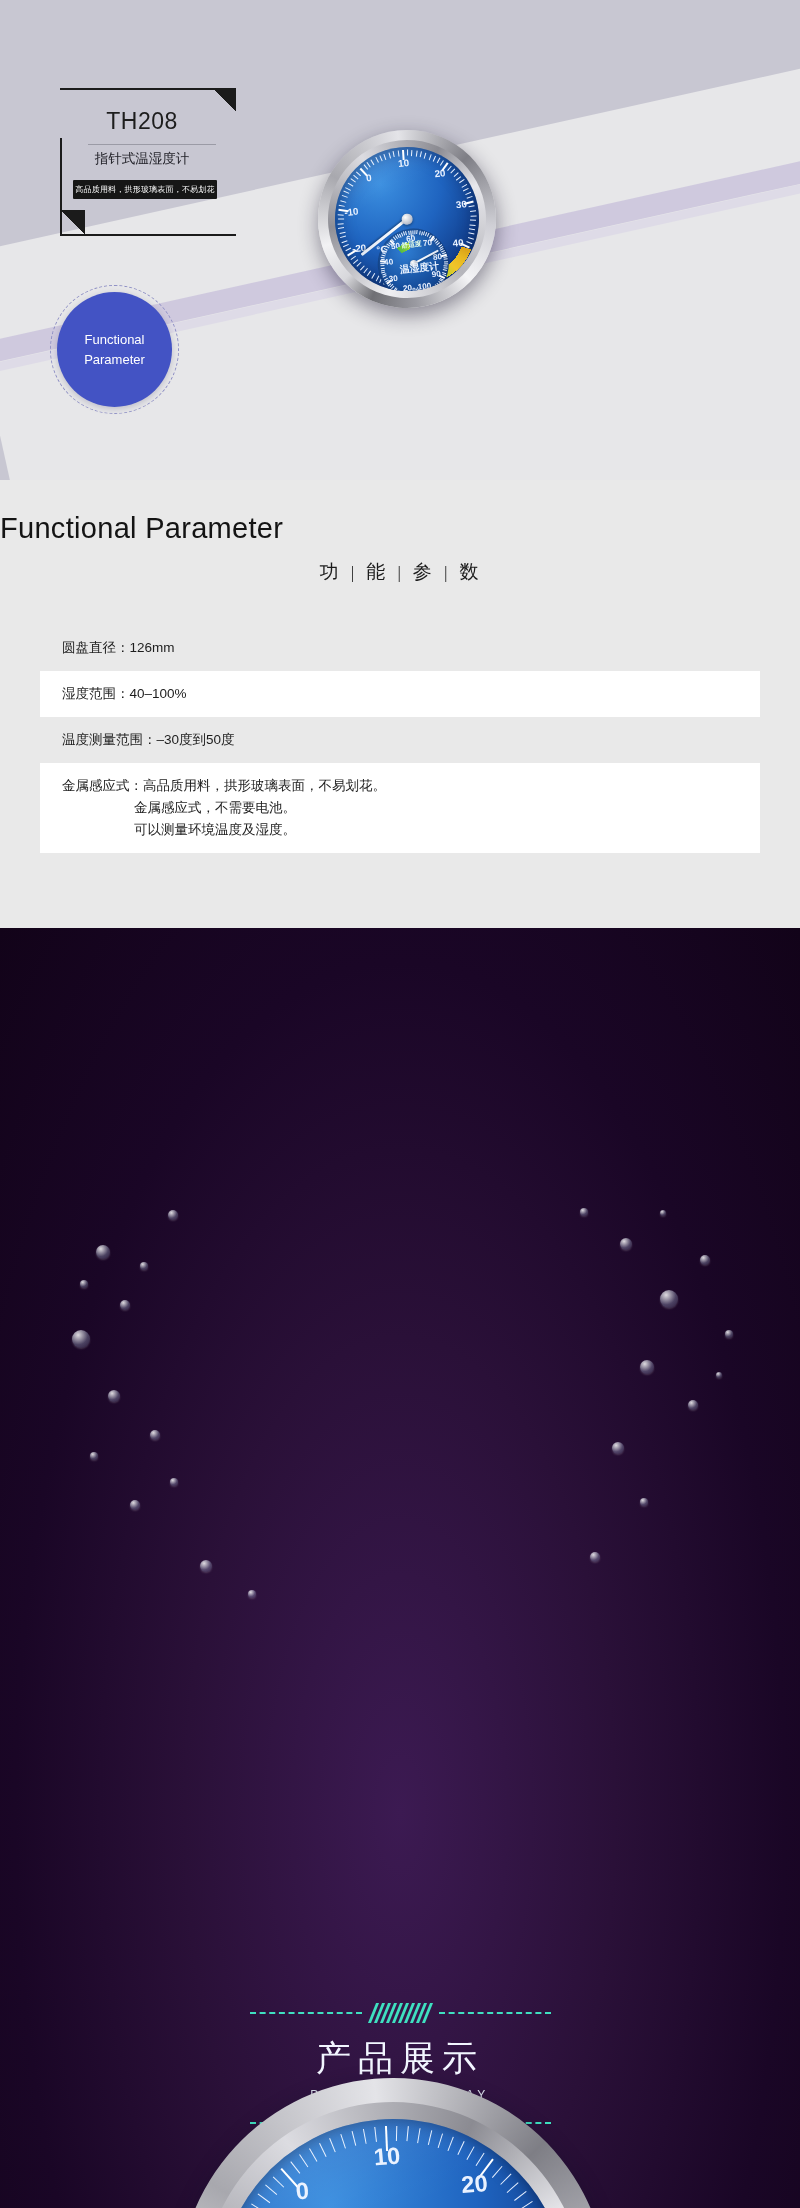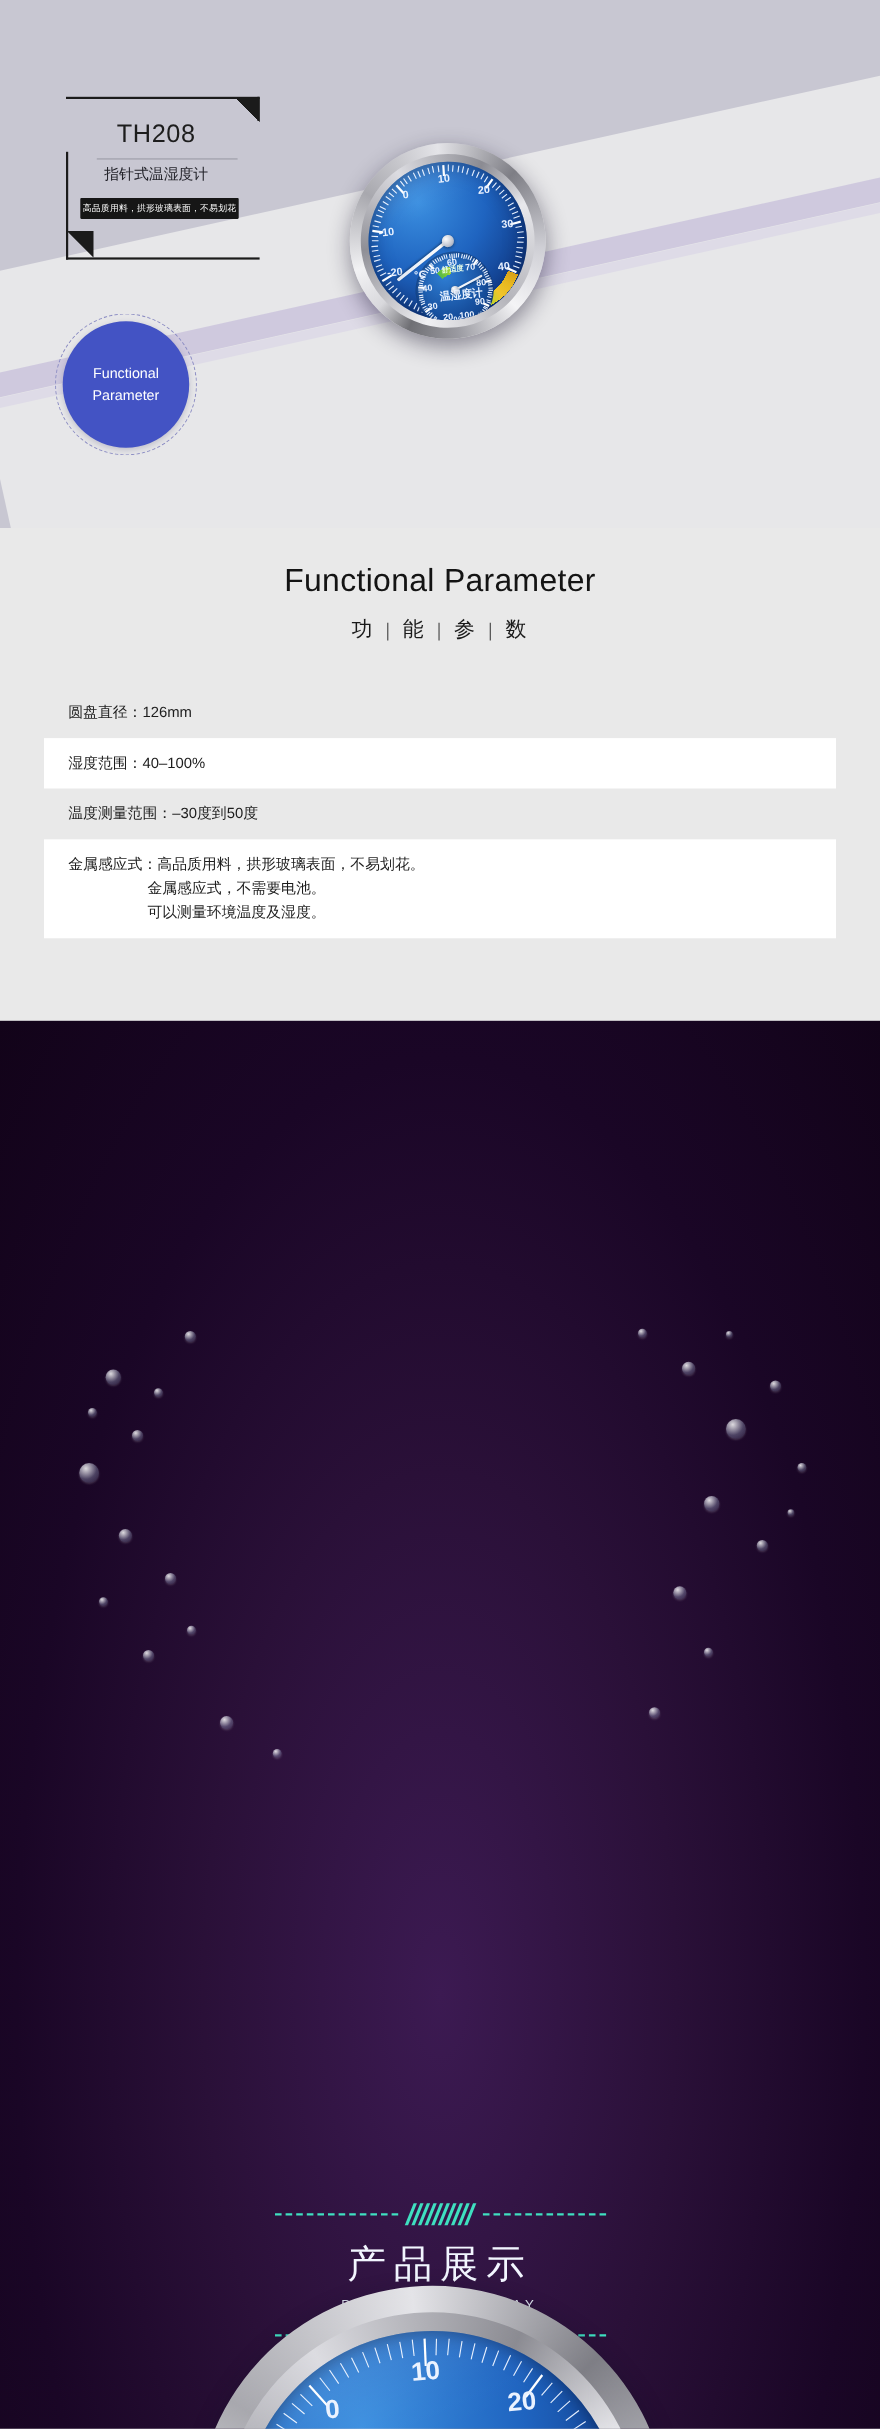--- a/index.html
+++ b/index.html
@@ -168,21 +168,21 @@
 
   
   .gauge-hero { left:318px; top:130px; width:178px; height:178px; transform:rotate(-6deg); }
 
   
   .specs {
     position:absolute; left:0; top:480px; width:800px; height:448px;
     background:#e9e9e9;
   }
   .spec-title {
-    text-align:center; font-size:29px; color:#141414; padding-top:32px; letter-spacing:.3px;
+    font-size:29px; color:#141414; padding-top:32px; letter-spacing:.3px;
   }
   .spec-sub {
     text-align:center; font-size:19px; color:#1a1a1a; margin-top:14px; letter-spacing:2px;
   }
   .spec-sub i { font-style:normal; color:#3a3a3a; font-size:16px; padding:0 4px; }
   .spec-table { margin:40px 40px 0 40px; }
   .spec-row {
     padding:12px 22px; font-size:13.5px; color:#1d1d1d; line-height:22px;
   }
   .spec-row.odd  { background:#ffffff; }

